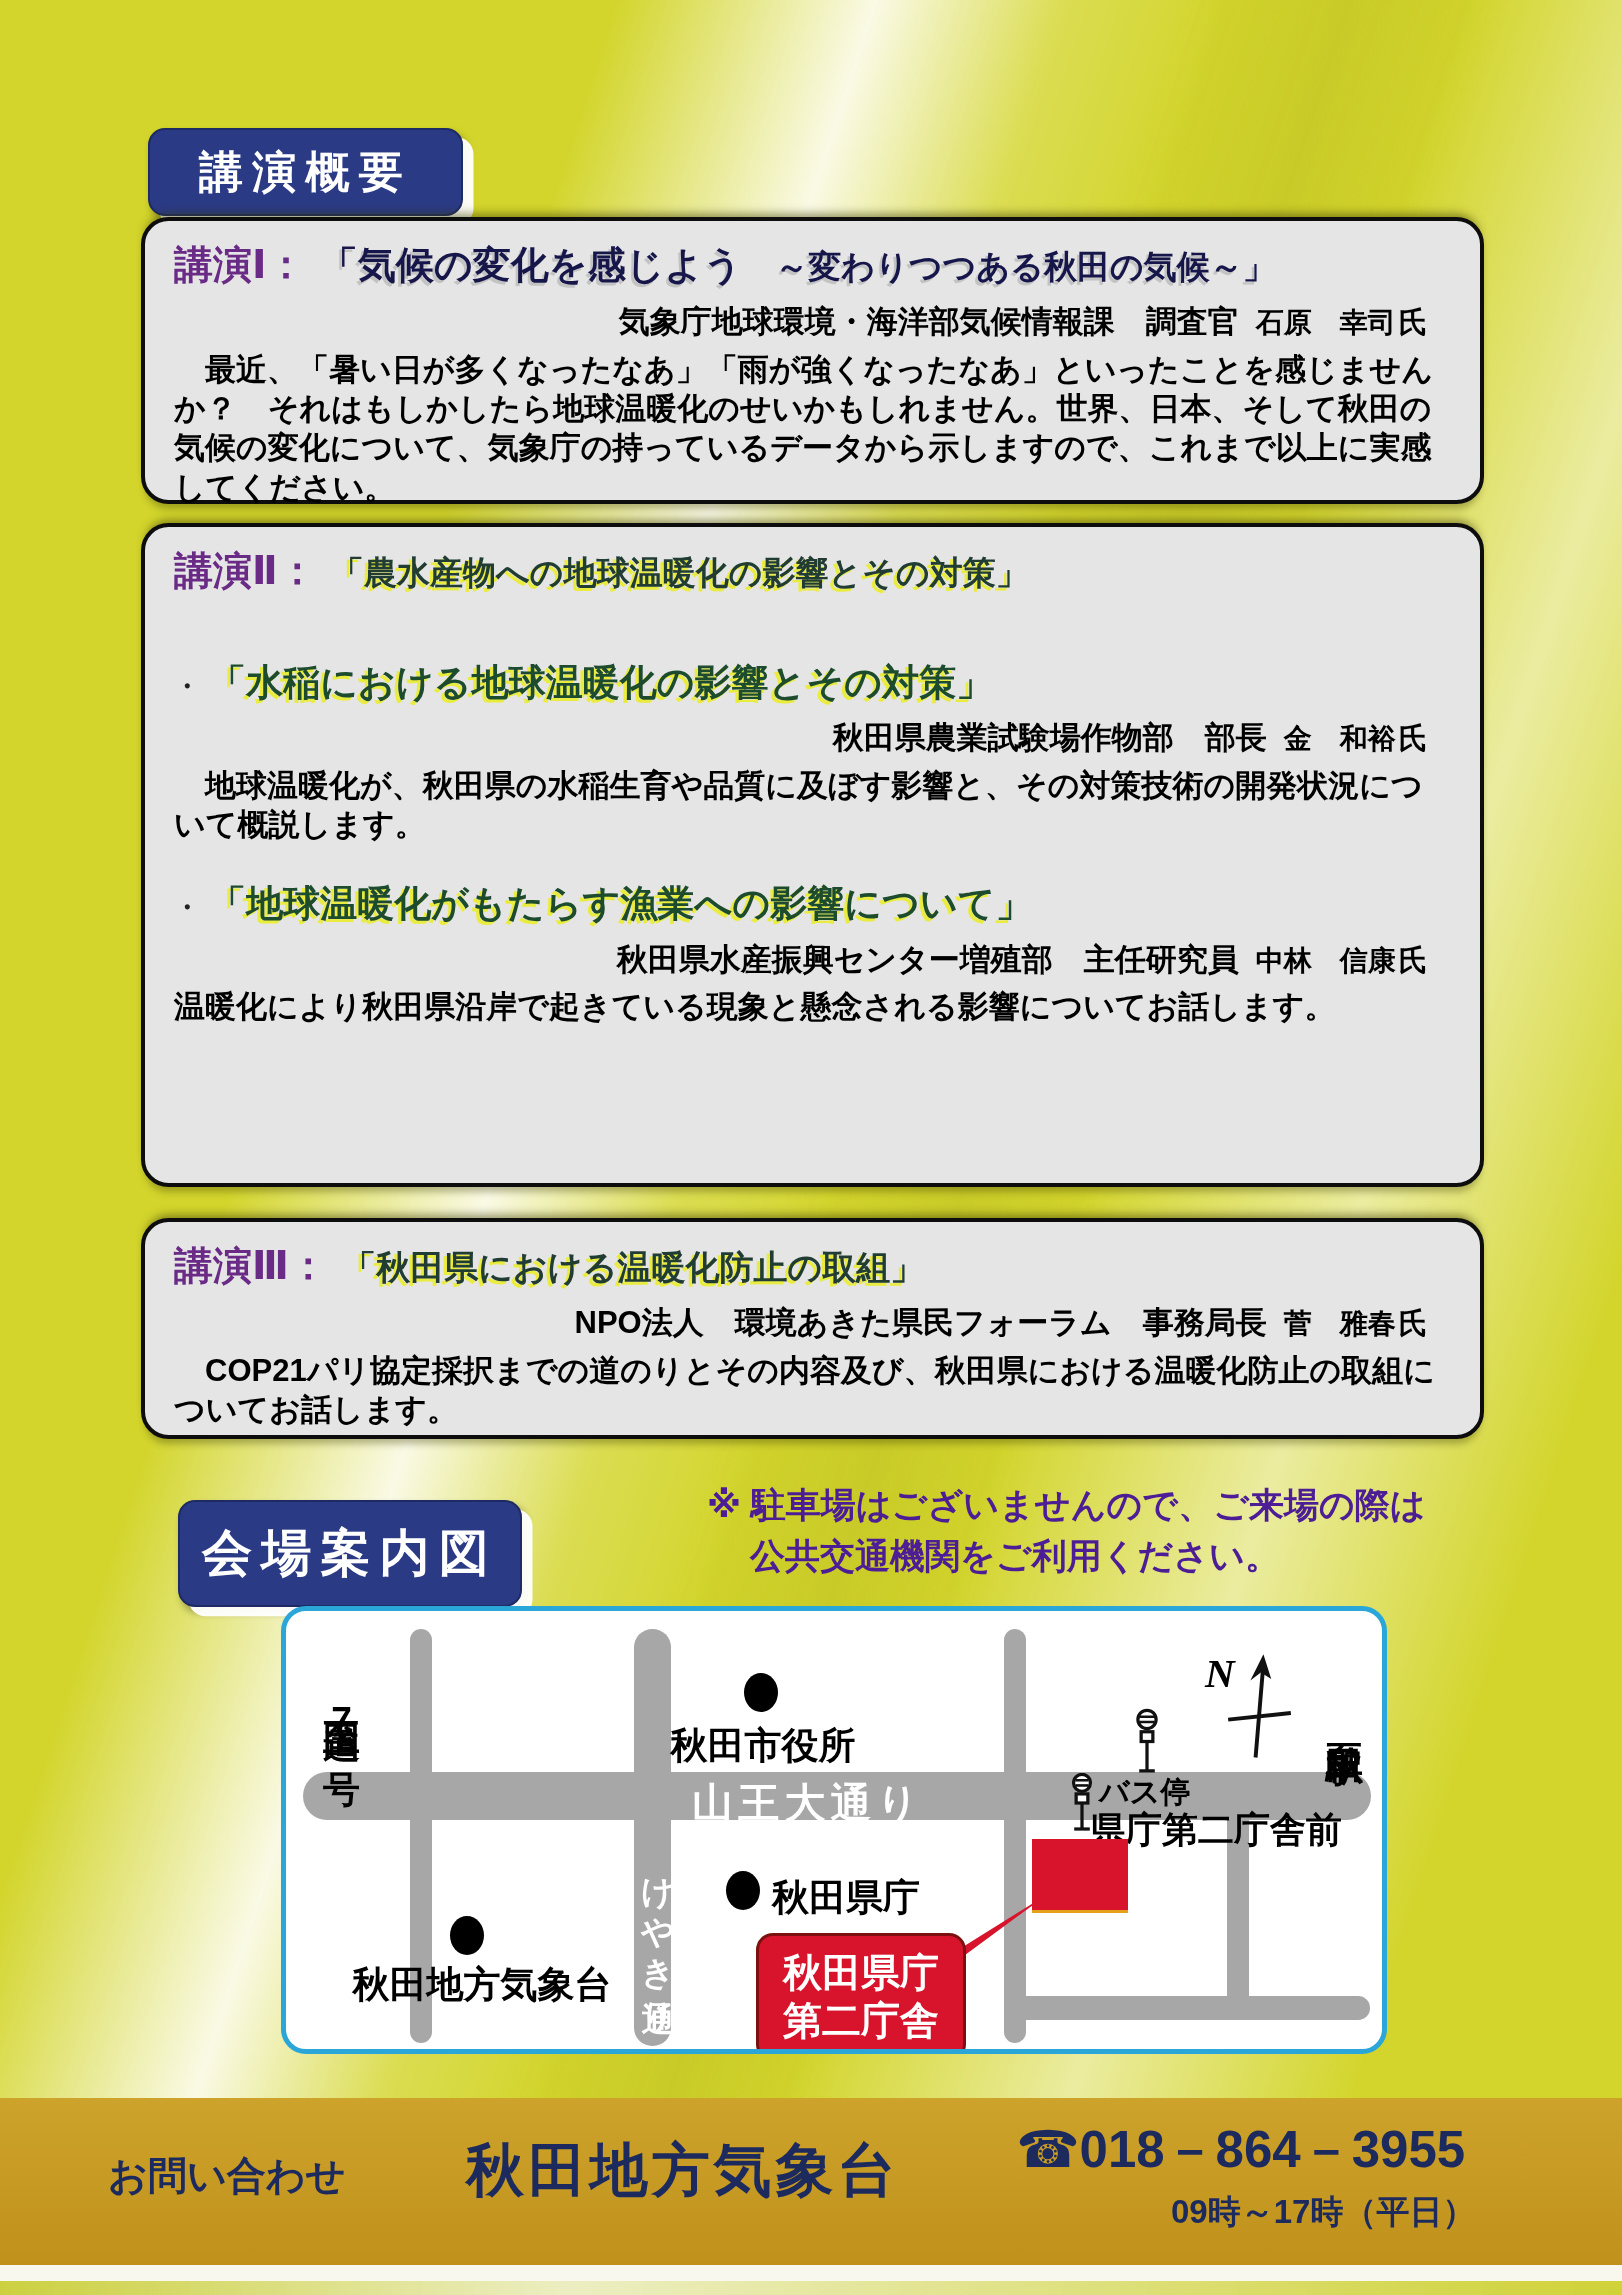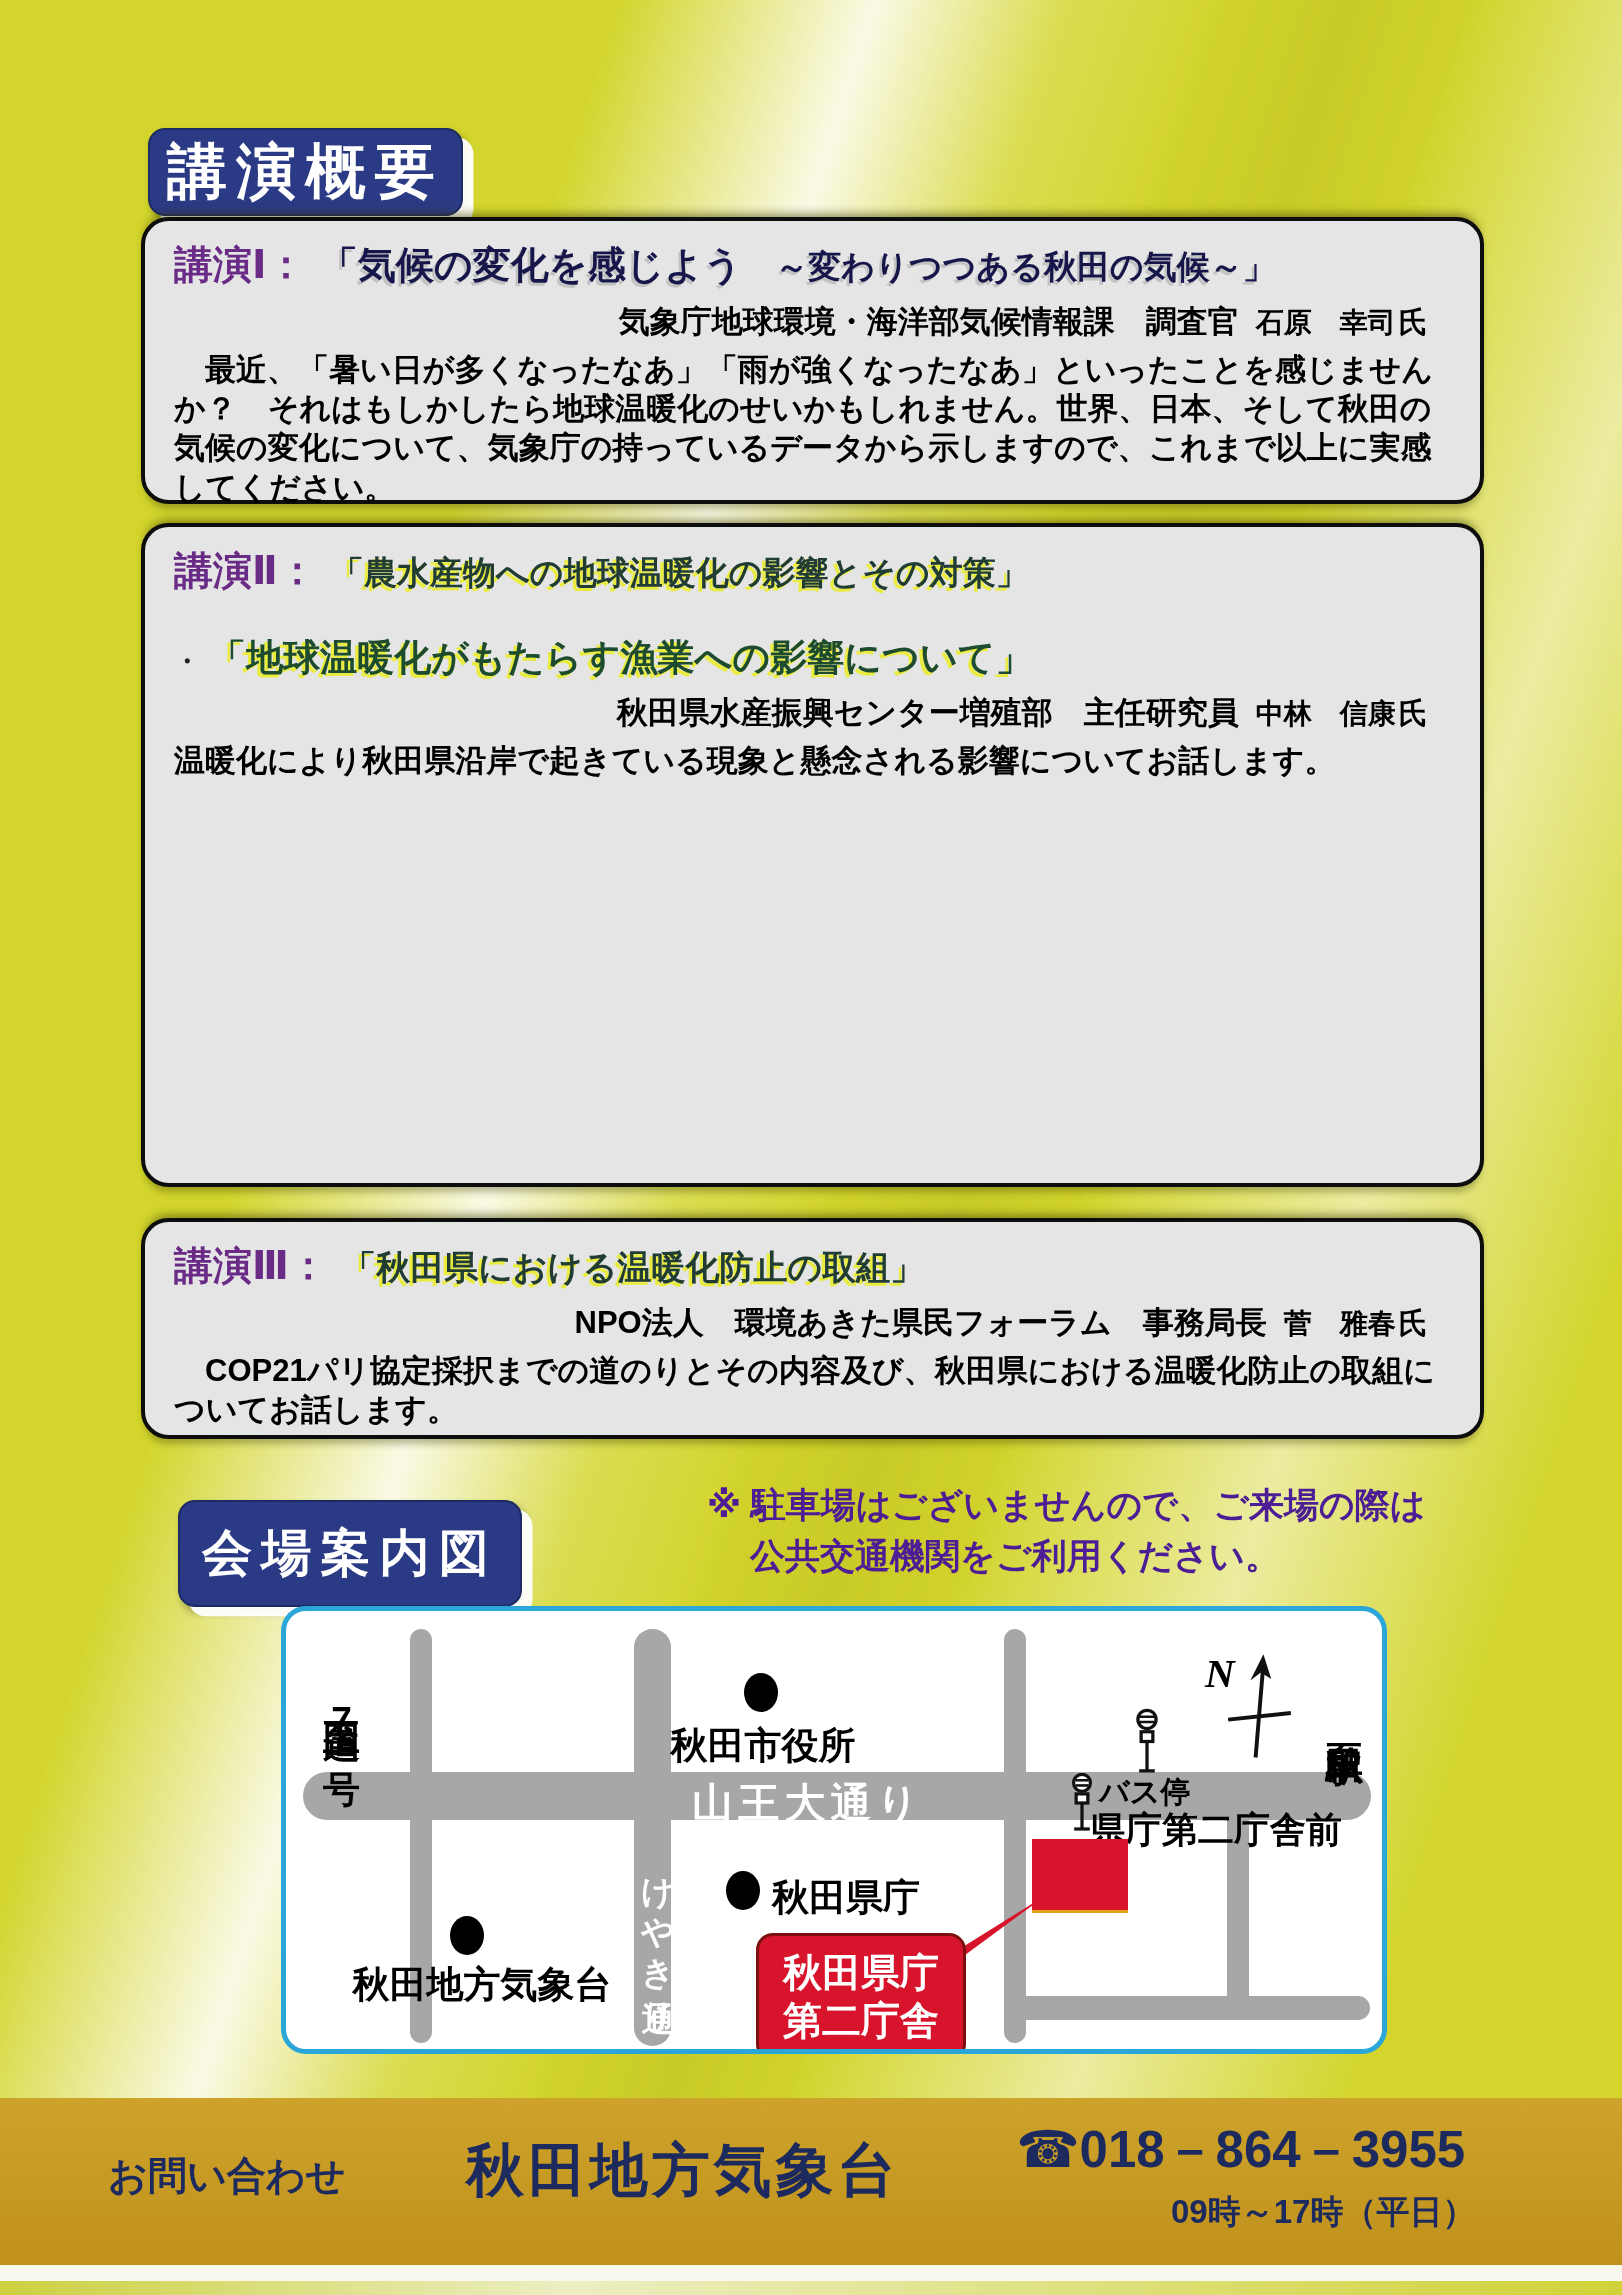--- a/index.html
+++ b/index.html
@@ -61,41 +61,50 @@
     background:linear-gradient(180deg,#cda32b,#c0911b); color:#1c2a5e;
   }
   .strip-white{position:absolute; left:0; top:2265px; width:1623px; height:17px; background:#f8f8ee;}
   .strip-green{position:absolute; left:0; top:2281px; width:1623px; height:14.4px;
     background:linear-gradient(90deg,#ccd040,#eceec2 35%,#d0d238);}
   .abs{position:absolute;}
 </style>
 </head>
 <body>
 
-<div class="badge" style="left:148px; top:128px; width:311px; height:84px; font-size:60px;">
+<div class="badge" style="left:148px; top:128px; width:311px; height:84px; font-size:44px;">
   <span>講演概要</span>
 </div>
 
 <div class="panel" style="top:217px; height:287px;">
   <div class="lecrow">
     <span class="leclabel">講演Ⅰ：</span>
     <span class="t-navy"><span>「気候の変化を感じよう</span><small>　～変わりつつある秋田の気候～」</small></span>
   </div>
   <div class="speaker">
     <span>気象庁地球環境・海洋部気候情報課　調査官</span><span class="nm">石原　幸司</span><span class="hn">氏</span>
   </div>
   <div class="bodytxt">　最近、「暑い日が多くなったなあ」「雨が強くなったなあ」といったことを感じませんか？　それはもしかしたら地球温暖化のせいかもしれません。世界、日本、そして秋田の気候の変化について、気象庁の持っているデータから示しますので、これまで以上に実感してください。</div>
 </div>
 
 <div class="panel" style="top:523px; height:664px;">
   <div class="lecrow">
     <span class="leclabel">講演Ⅱ：</span>
     <span class="t-quote">「農水産物への地球温暖化の影響とその対策」</span>
   </div>
 
+  <div class="item" style="margin-top:60px;">
+    <div>
+      <span class="bullet">・</span><span class="t-green">「水稲における地球温暖化の影響とその対策」</span>
+    </div>
+    <div class="speaker">
+      <span>秋田県農業試験場作物部　部長</span><span class="nm">金　和裕</span><span class="hn">氏</span>
+    </div>
+    <div class="bodytxt">　地球温暖化が、秋田県の水稲生育や品質に及ぼす影響と、その対策技術の開発状況について概説します。</div>
+  </div>
 
 
   <div class="item">
     <div>
       <span class="bullet">・</span><span class="t-green">「地球温暖化がもたらす漁業への影響について」</span>
     </div>
     <div class="speaker">
       <span>秋田県水産振興センター増殖部　主任研究員</span><span class="nm">中林　信康</span><span class="hn">氏</span>
     </div>
     <div class="bodytxt">温暖化により秋田県沿岸で起きている現象と懸念される影響についてお話します。</div>

